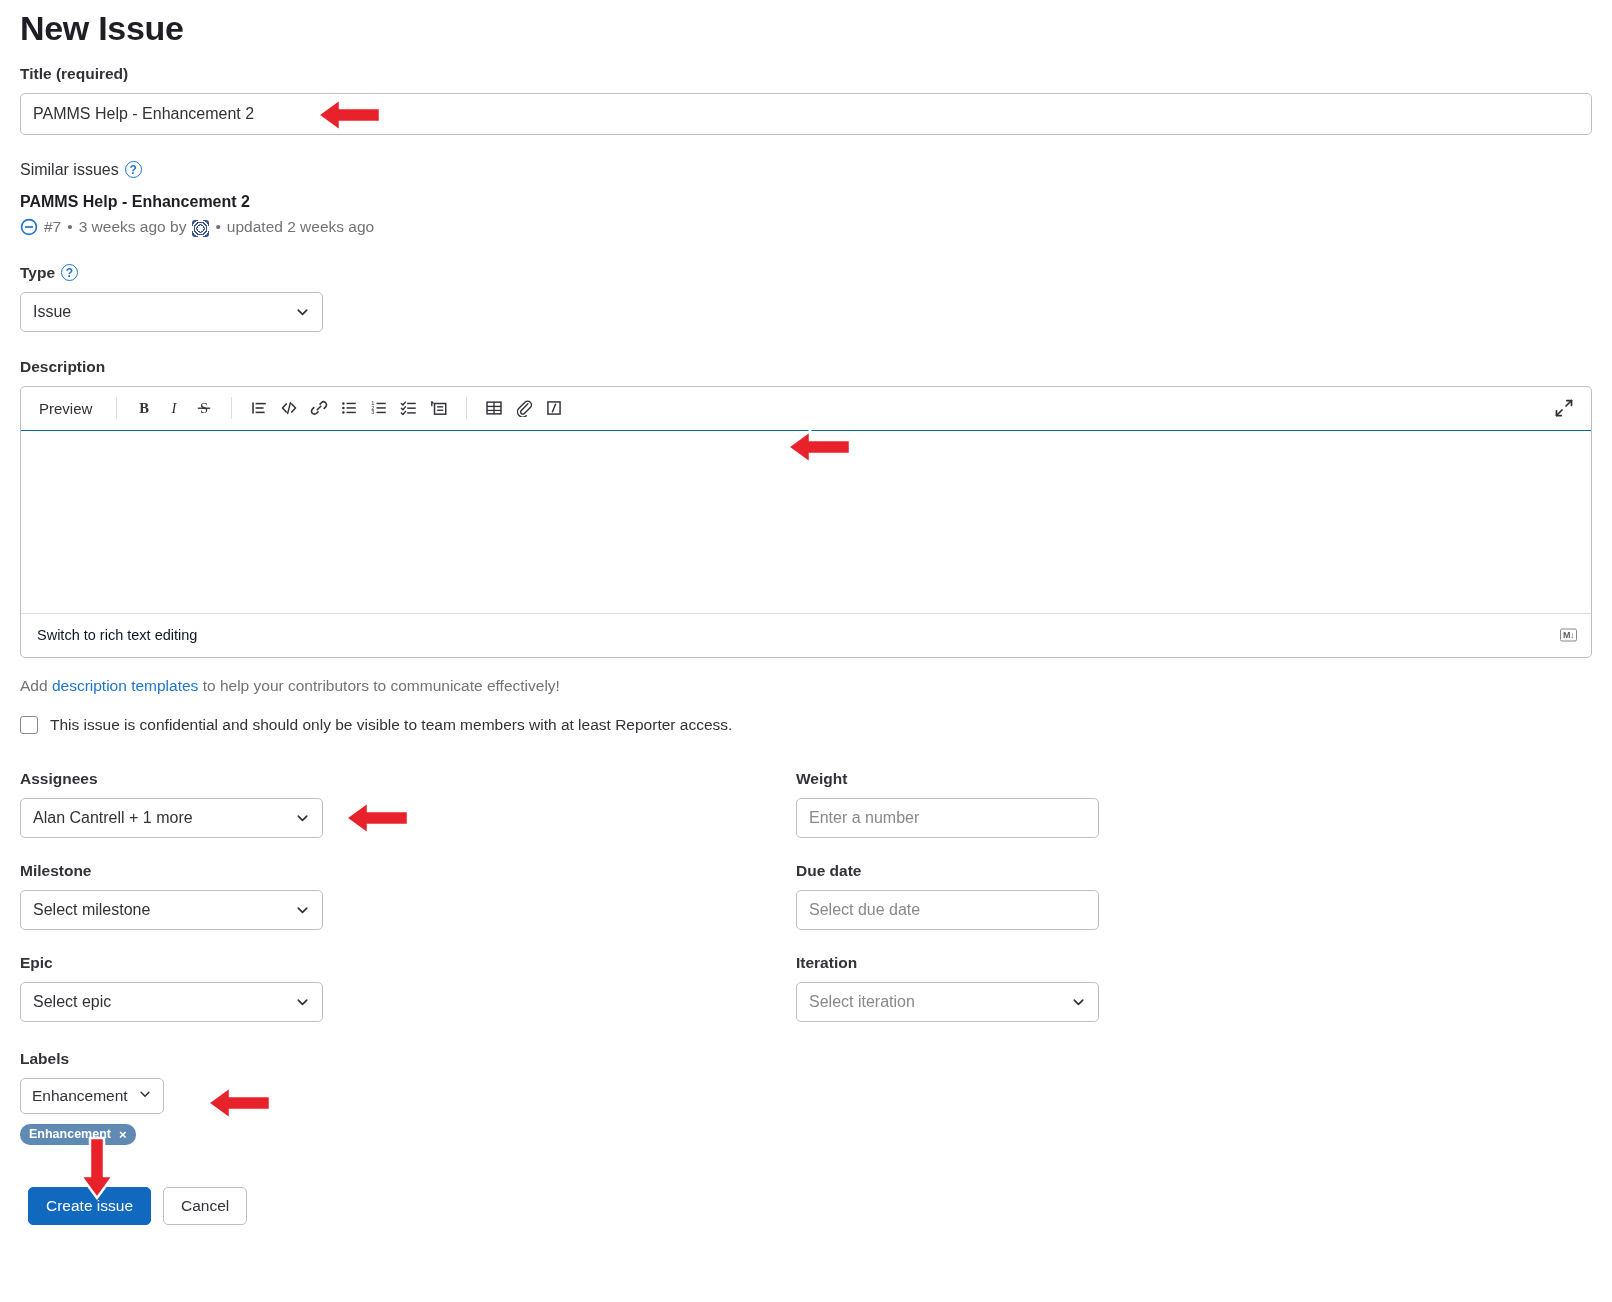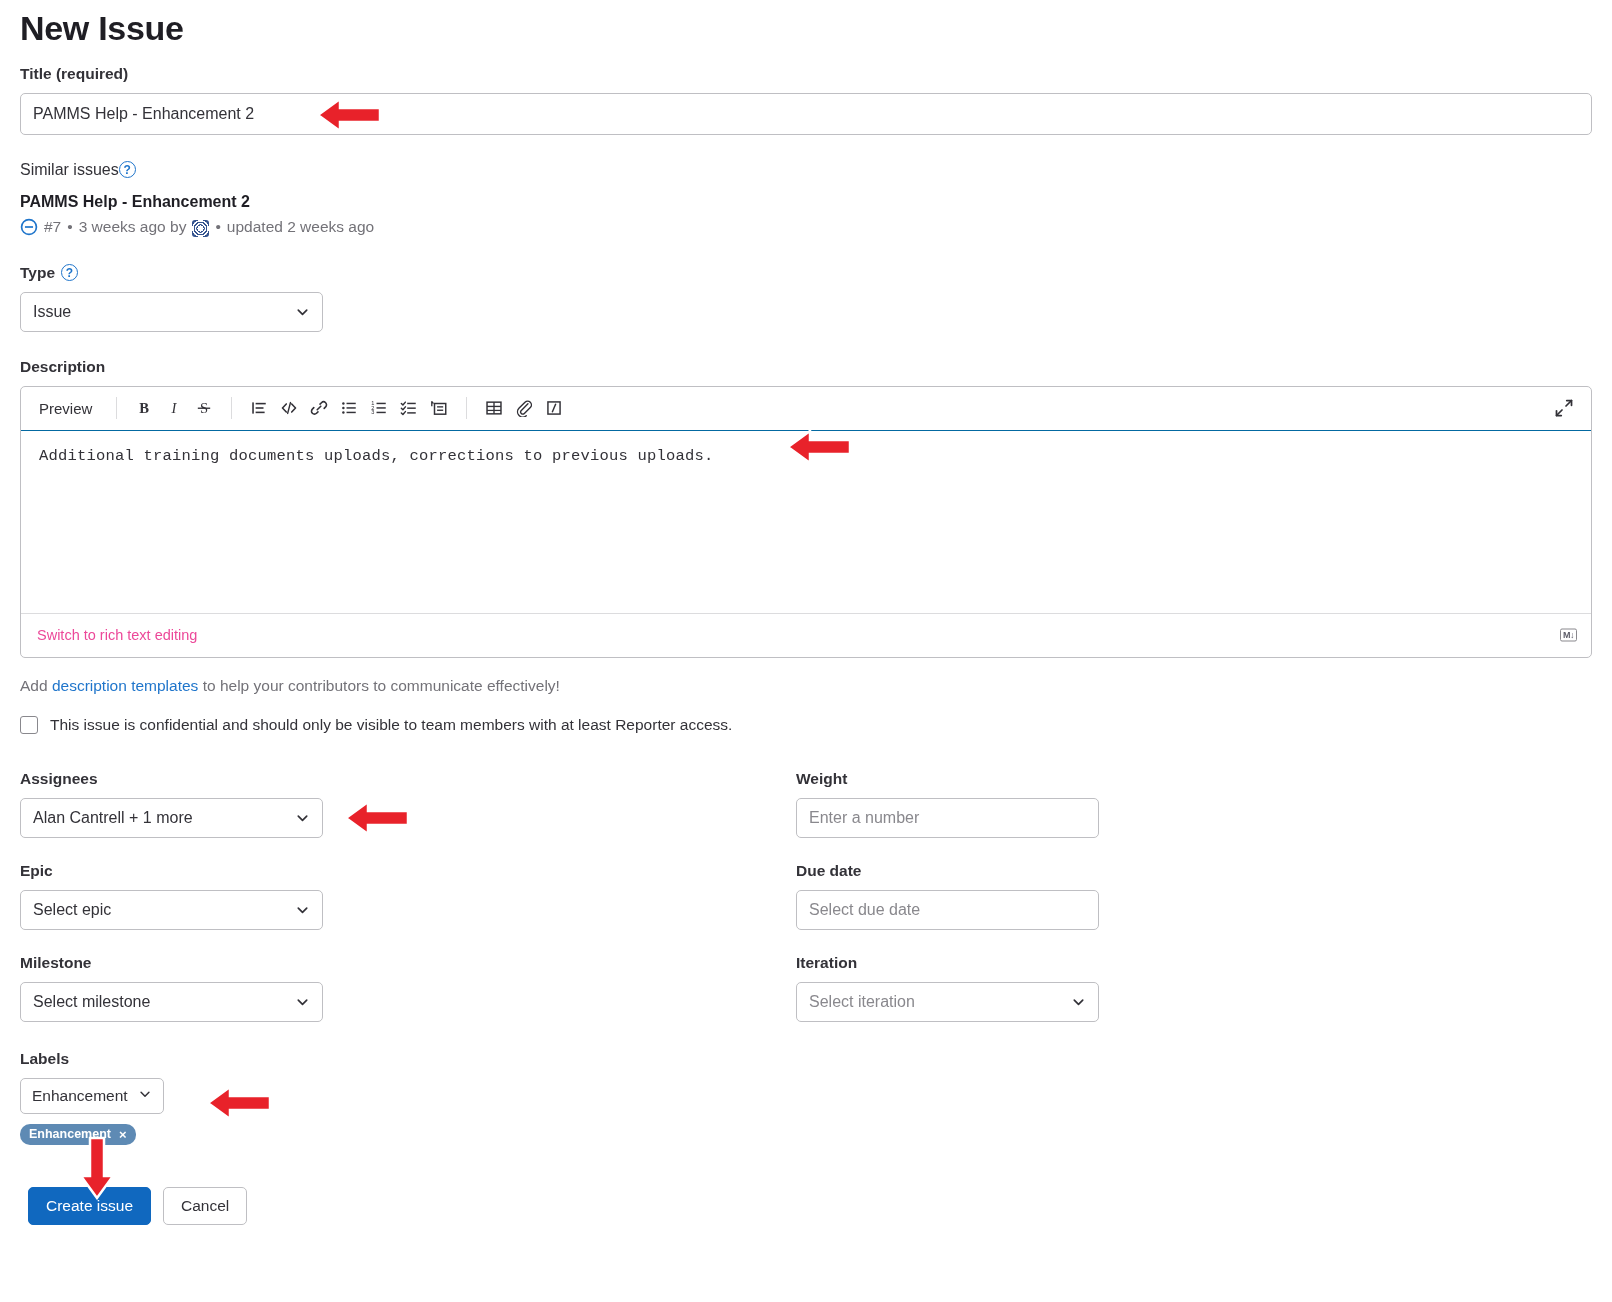--- a/index.html
+++ b/index.html
@@ -52,21 +52,21 @@
 
   
   .title-block { margin-top: 16px; }
   .title-input-row { position: relative; margin-top: 10px; }
 
   
   .similar-head {
     margin-top: 26px;
     font-size: 16px;
     color: #333238;
-    display: flex; align-items: center; gap: 0;
+    display: flex; align-items: center; gap: 6px;
   }
   .similar-title {
     margin-top: 14px;
     font-size: 16px;
     font-weight: 700;
     color: #1f1e24;
   }
   .similar-meta {
     margin-top: 7px;
     font-size: 15.5px;
@@ -160,21 +160,21 @@
   }
   .editor-footer {
     height: 44px;
     border-top: 1px solid #dcdcde;
     display: flex; align-items: center;
     padding: 0 16px;
     position: relative;
   }
   .switch-link {
     font-size: 14.5px;
-    color: #ec4899;
+    color: #0f172a;
     cursor: pointer;
   }
   .md-icon {
     position: absolute; right: 14px; top: 50%;
     transform: translateY(-50%);
     border: 1.4px solid #89888d;
     border-radius: 2px;
     color: #5c5c68;
     font-size: 9px; font-weight: 700;
     padding: 1px 2px;
@@ -445,21 +445,20 @@
           <svg width="20" height="20" viewBox="0 0 16 16">
             <path d="M9.6 6.4 L14 2" fill="none" stroke="#333238" stroke-width="1.4" stroke-linecap="round"></path>
             <path d="M10.2 2 L14 2 L14 5.8" fill="none" stroke="#333238" stroke-width="1.4" stroke-linecap="round" stroke-linejoin="round"></path>
             <path d="M6.4 9.6 L2 14" fill="none" stroke="#333238" stroke-width="1.4" stroke-linecap="round"></path>
             <path d="M5.8 14 L2 14 L2 10.2" fill="none" stroke="#333238" stroke-width="1.4" stroke-linecap="round" stroke-linejoin="round"></path>
           </svg>
         </span>
       </div>
 
       <div class="editor-body">
-        <span>Additional training documents uploads, corrections to previous uploads.</span>
         <svg class="arrow" style="left:765px; top:-4px;" width="66" height="40" viewBox="0 0 66 40">
           <polygon points="2,20 24,4 24,13 64,13 64,27 24,27 24,36" fill="#e8222a" stroke="#ffffff" stroke-width="2.5"></polygon>
         </svg>
       </div>
 
       <div class="editor-footer">
         <span class="switch-link">Switch to rich text editing</span>
         <span class="md-icon">M↓</span>
       </div>
 
@@ -493,38 +492,38 @@
             </span>
           </div>
           <svg class="arrow" style="left:324px; top:-1px;" width="66" height="42" viewBox="0 0 66 42">
             <polygon points="2,21 24,5 24,14 64,14 64,28 24,28 24,37" fill="#e8222a" stroke="#ffffff" stroke-width="2.5"></polygon>
           </svg>
         </div>
       </div>
 
       <div class="col-field">
         <div class="field-label">
-          <span>Epic</span>
+          <span>Milestone</span>
         </div>
         <div class="select-box" style="margin-top:0;">
-          <span>Select epic</span>
+          <span>Select milestone</span>
           <span class="chev">
             <svg width="15" height="15" viewBox="0 0 16 16">
                 <path d="M3.5 6 L8 10.5 L12.5 6" fill="none" stroke="#333238" stroke-width="1.8" stroke-linecap="round" stroke-linejoin="round"></path>
               </svg>
           </span>
         </div>
       </div>
 
       <div class="col-field">
         <div class="field-label">
-          <span>Milestone</span>
+          <span>Epic</span>
         </div>
         <div class="select-box" style="margin-top:0;">
-          <span>Select milestone</span>
+          <span>Select epic</span>
           <span class="chev">
             <svg width="15" height="15" viewBox="0 0 16 16">
                 <path d="M3.5 6 L8 10.5 L12.5 6" fill="none" stroke="#333238" stroke-width="1.8" stroke-linecap="round" stroke-linejoin="round"></path>
               </svg>
           </span>
         </div>
       </div>
 
     </div>
 

